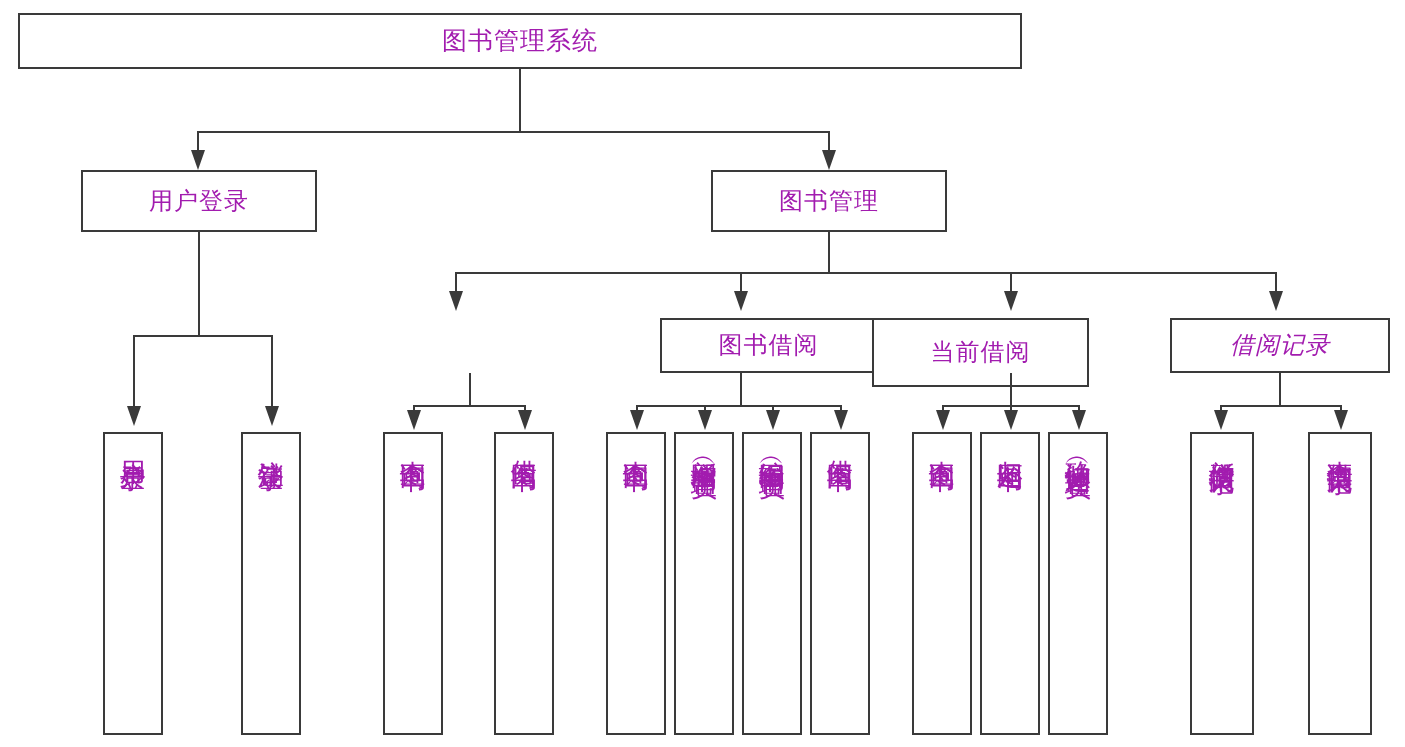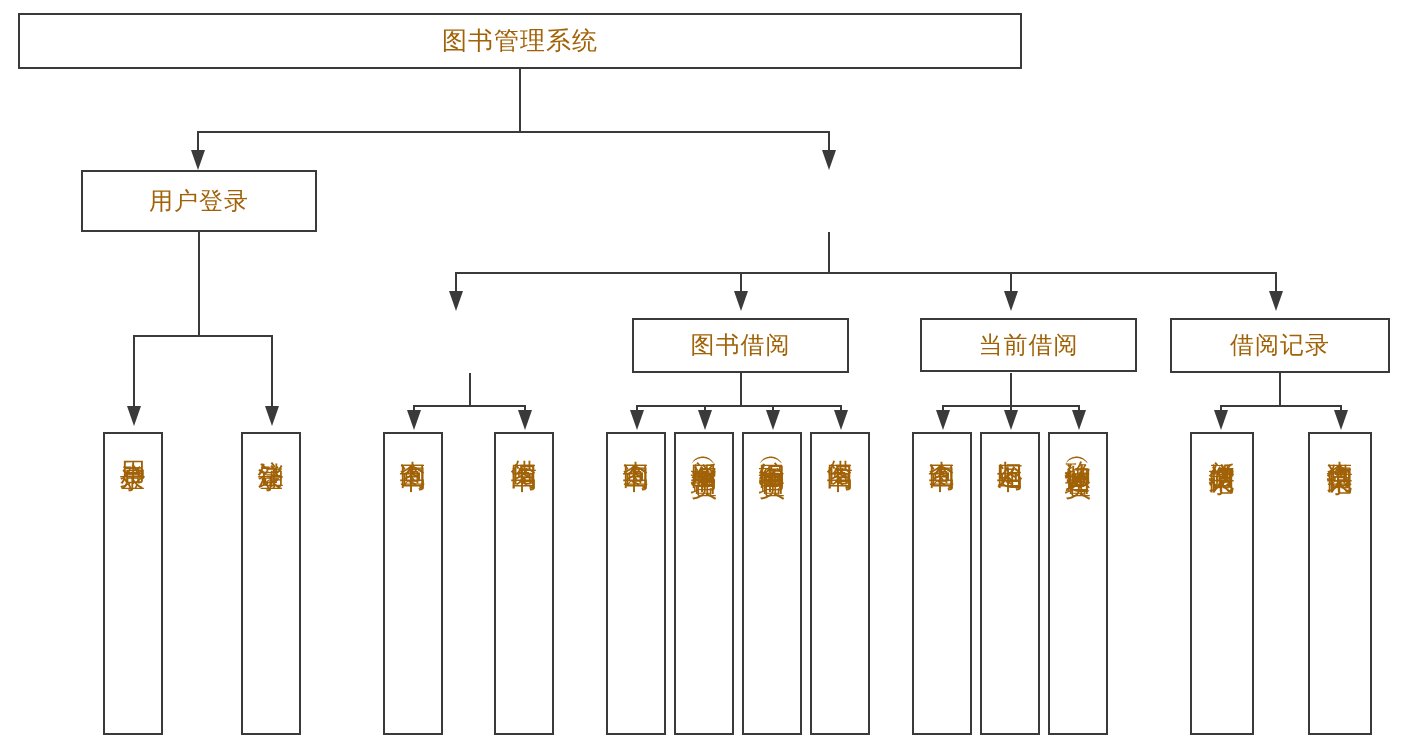--- a/index.html
+++ b/index.html
@@ -17,21 +17,21 @@
 
   
   .box{
     position:absolute;
     box-sizing:border-box;
     background:#ffffff;
     border:2px solid #3a3a3a;
     display:flex;
     align-items:center;
     justify-content:center;
-    color:#a16207;
+    color:#a21caf;
   }
   .box .lbl{
     display:block;
     white-space:nowrap;
     letter-spacing:1px;
   }
   .box.horiz .lbl{
     font-size:24px;
     line-height:1.1;
   }
@@ -98,46 +98,49 @@
   <div class="hline" style="left:197px;top:131px;width:632px;"></div>
   <div class="vline" style="left:197px;top:131px;height:24px;"></div>
   <div class="arrow" style="left:191px;top:150px;"></div>
   <div class="vline" style="left:828px;top:131px;height:24px;"></div>
   <div class="arrow" style="left:822px;top:150px;"></div>
 
   <div class="box horiz" style="left:81px;top:170px;width:236px;height:62px;">
     <span class="lbl">用户登录</span>
   </div>
 
+  <div class="box horiz" style="left:711px;top:170px;width:236px;height:62px;">
+    <span class="lbl">图书管理</span>
+  </div>
 
   <div class="vline" style="left:198px;top:232px;height:104px;"></div>
   <div class="hline" style="left:133px;top:335px;width:140px;"></div>
   <div class="vline" style="left:133px;top:335px;height:76px;"></div>
   <div class="arrow" style="left:127px;top:406px;"></div>
   <div class="vline" style="left:271px;top:335px;height:76px;"></div>
   <div class="arrow" style="left:265px;top:406px;"></div>
 
   <div class="vline" style="left:828px;top:232px;height:41px;"></div>
   <div class="hline" style="left:455px;top:272px;width:821px;"></div>
   <div class="vline" style="left:455px;top:272px;height:24px;"></div>
   <div class="arrow" style="left:449px;top:291px;"></div>
   <div class="vline" style="left:740px;top:272px;height:24px;"></div>
   <div class="arrow" style="left:734px;top:291px;"></div>
   <div class="vline" style="left:1010px;top:272px;height:24px;"></div>
   <div class="arrow" style="left:1004px;top:291px;"></div>
   <div class="vline" style="left:1275px;top:272px;height:24px;"></div>
   <div class="arrow" style="left:1269px;top:291px;"></div>
 
-  <div class="box horiz" style="left:632px;top:318px;width:217px;height:55px;">
+  <div class="box horiz" style="left:660px;top:318px;width:217px;height:55px;">
     <span class="lbl">图书借阅</span>
   </div>
-  <div class="box horiz" style="left:920px;top:318px;width:217px;height:54px;">
+  <div class="box horiz" style="left:872px;top:318px;width:217px;height:69px;">
     <span class="lbl">当前借阅</span>
   </div>
-  <div class="box horiz" style="left:1170px;top:318px;width:220px;height:55px;">
+  <div class="box horiz" style="left:1170px;top:318px;width:220px;height:55px;font-style:italic;">
     <span class="lbl">借阅记录</span>
   </div>
 
   <div class="vline" style="left:469px;top:373px;height:33px;"></div>
   <div class="hline" style="left:413px;top:405px;width:113px;"></div>
   <div class="vline" style="left:413px;top:405px;height:8px;"></div>
   <div class="arrow" style="left:407px;top:410px;"></div>
   <div class="vline" style="left:524px;top:405px;height:8px;"></div>
   <div class="arrow" style="left:518px;top:410px;"></div>
 

